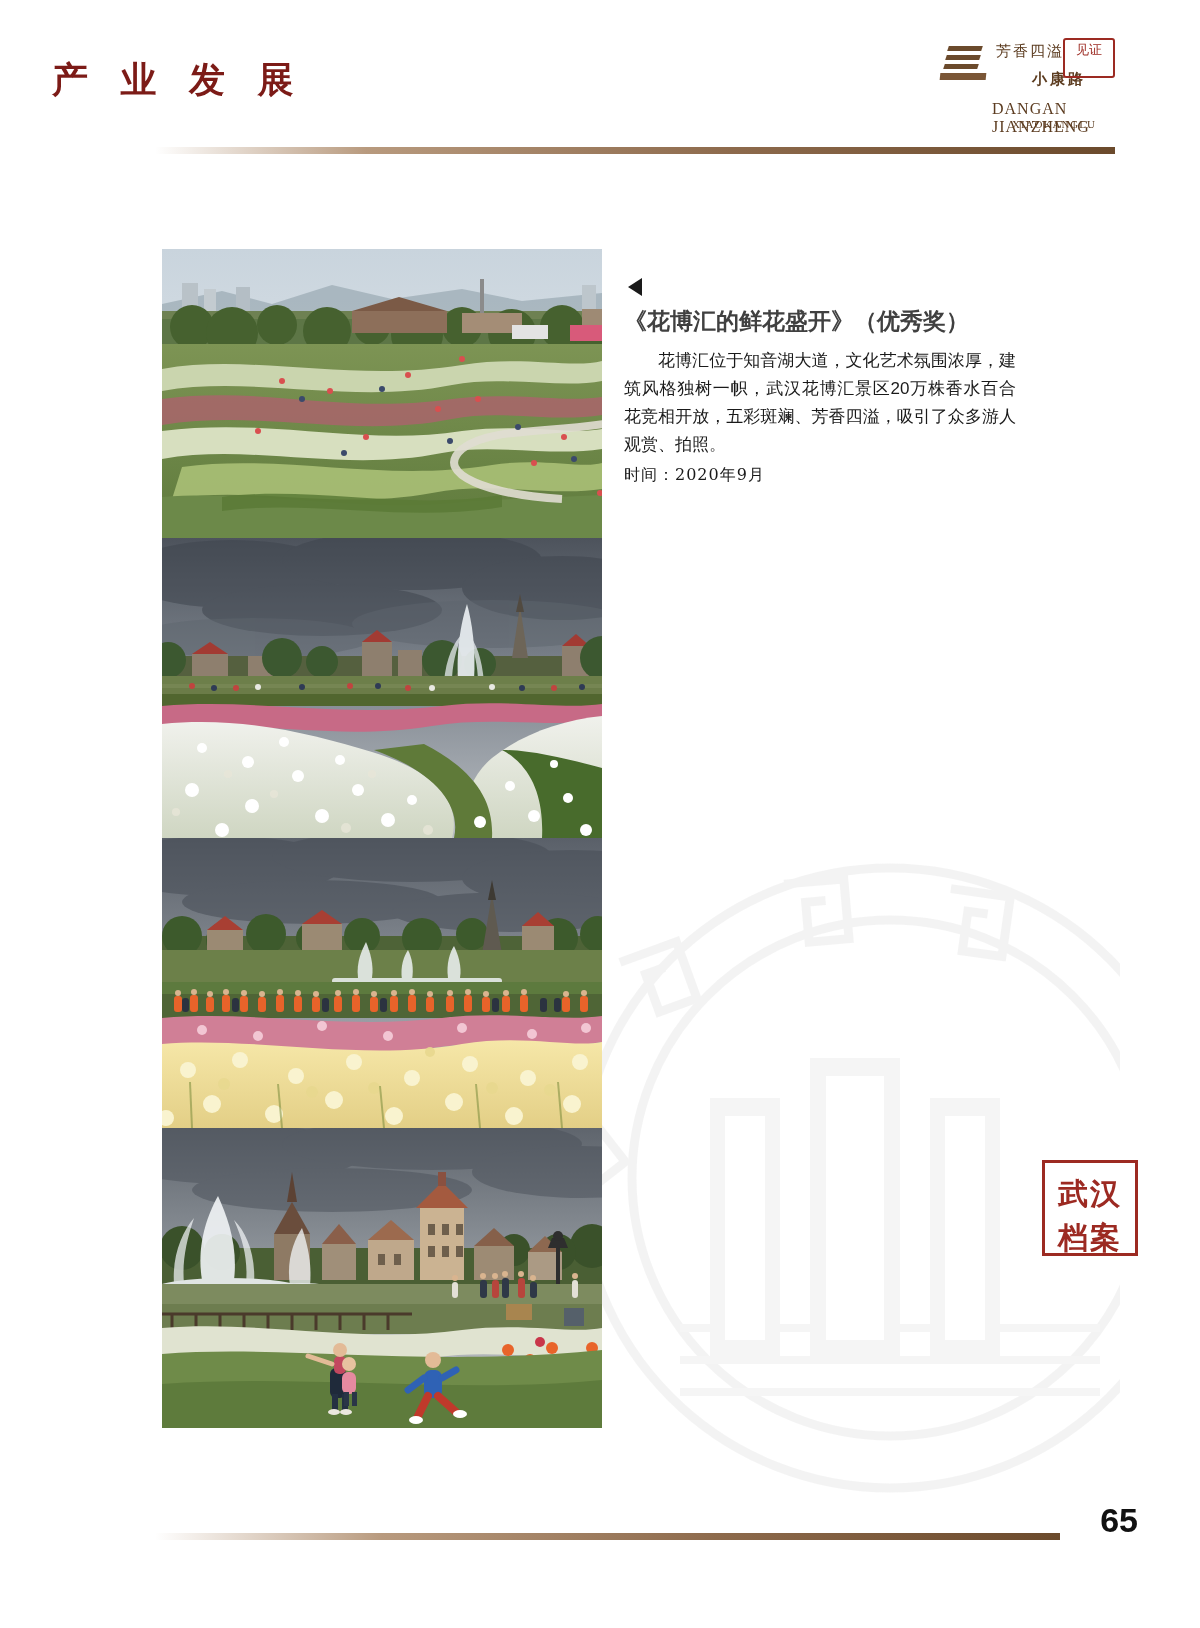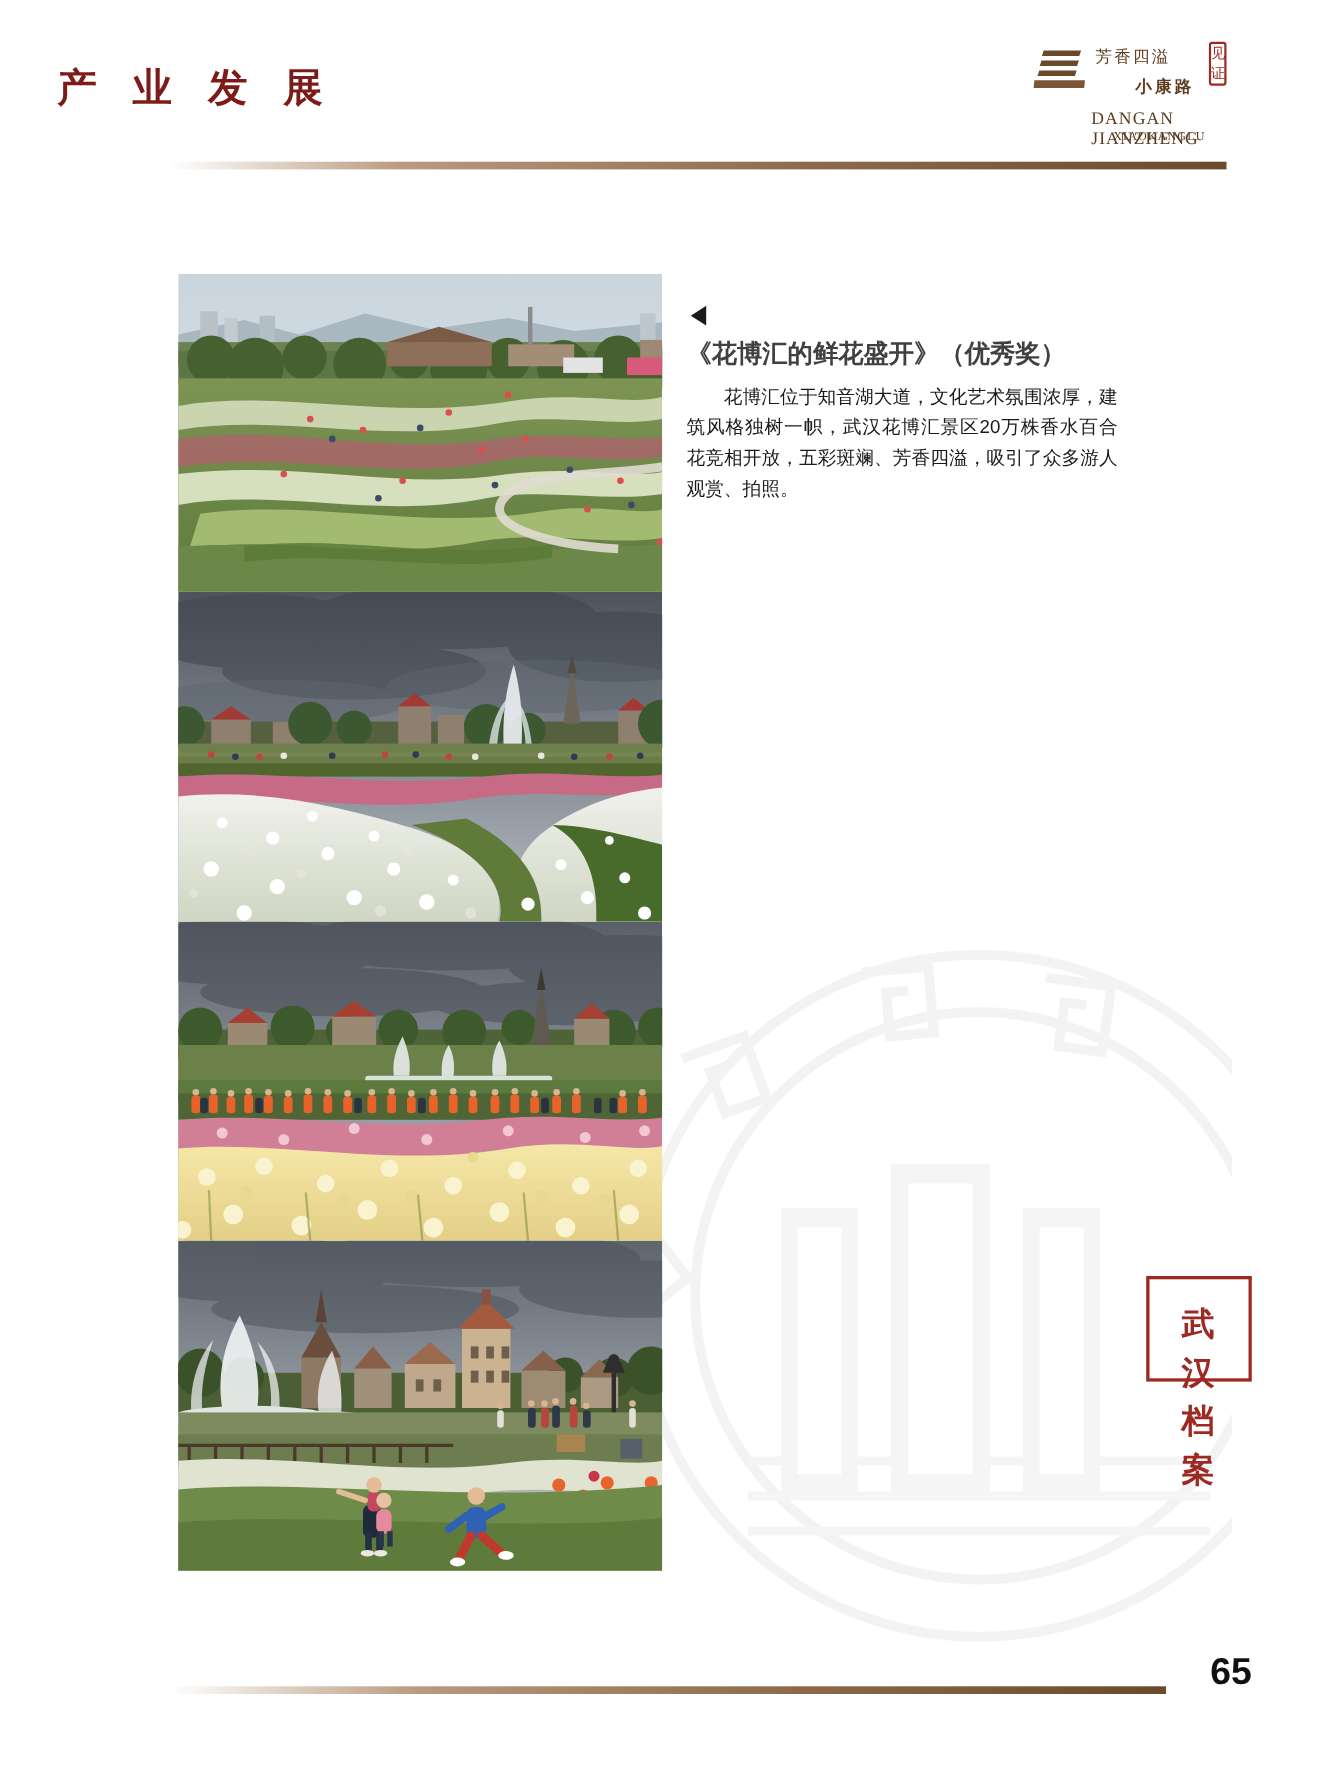--- a/index.html
+++ b/index.html
@@ -80,21 +80,21 @@
     font-family: "DejaVu Serif", serif;
     font-size: 15px;
     font-weight: bold;
     color: #5c3c20;
     letter-spacing: 3px;
     margin-left: 20px;
   }
   #brand-logo .brand-seal {
     position: absolute;
     right: 0; top: 0;
-    width: 16px; height: 40px;
+    width: 52px; height: 40px;
     border: 2px solid #9c2a22;
     border-radius: 3px;
     color: #9c2a22;
     font-family: "DejaVu Serif", serif;
     font-size: 13px;
     text-align: center;
     line-height: 18px;
     padding-top: 1px;
     box-sizing: border-box;
   }
@@ -189,21 +189,21 @@
     width: 96px;
     height: 96px;
     border: 3px solid #9c2a22;
     color: #9c2a22;
     font-family: "DejaVu Serif", serif;
     font-weight: bold;
     font-size: 30px;
     line-height: 44px;
     text-align: center;
     letter-spacing: 2px;
-    padding: 20px;
+    padding: 9px;
     box-sizing: border-box;
   }
 
   
   #footer-rule {
     position: absolute;
     left: 155px;
     bottom: 88px;
     width: 905px;
     height: 7px;
@@ -807,18 +807,19 @@
       <ellipse cx="298" cy="286" rx="7" ry="4" fill="#ffffff"></ellipse>
     </g>
   </svg>
 
 </div>
 
 <div id="article">
   <div id="article-marker"></div>
   <div id="article-title">《花博汇的鲜花盛开》（优秀奖）</div>
   <div id="article-body">花博汇位于知音湖大道，文化艺术氛围浓厚，建筑风格独树一帜，武汉花博汇景区20万株香水百合花竞相开放，五彩斑斓、芳香四溢，吸引了众多游人观赏、拍照。</div>
+  <div class="credit">时间：2020年9月</div>
 </div>
 
 <div id="archive-seal">武汉 档案</div>
 
 <div id="footer-rule"></div>
 <div id="page-number">65</div>
 
 </body></html>

